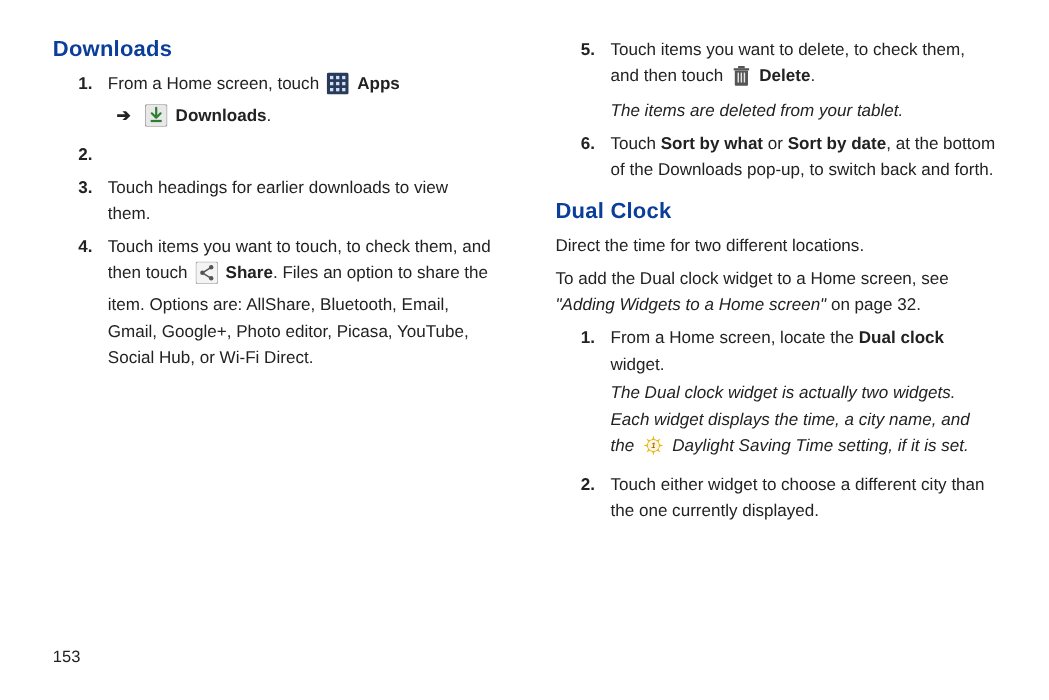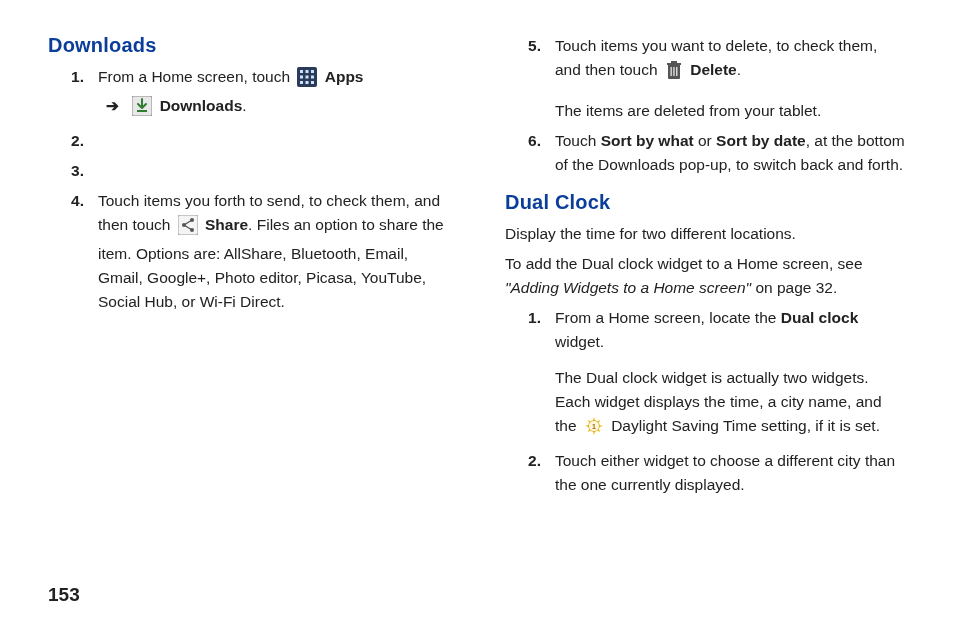--- a/index.html
+++ b/index.html
@@ -48,41 +48,41 @@
   ol.steps > li > .num {
     flex: 0 0 36px;
     text-align: right;
     padding-right: 14px;
     font-weight: 700;
   }
   ol.steps > li > .txt {
     flex: 1;
   }
   .indent {
-    margin-top: 12px;
+    margin-top: 2px;
     display: block;
+    font-style: italic;
   }
   b { font-weight: 700; }
   em { font-style: italic; }
   .icon {
     display: inline-block;
     vertical-align: -5px;
     margin: 0 3px;
   }
   .arrow {
     display: inline-block;
     font-weight: 700;
     margin: 0 6px 0 8px;
   }
   .page-num {
     position: absolute;
     bottom: 30px;
     left: 48px;
-    font-size: 19px;
-    font-weight: bold;
+    font-size: 15px;
   }
   .ref { font-style: italic; }
   svg { display: inline-block; }
 </style>
 </head>
 <body>
 
 <div class="page">
 
   <div class="col">
@@ -122,26 +122,27 @@
           <b>Downloads</b><span>.</span>
         </span>
       </li>
 
       <li>
         <span class="num">2.</span>
       </li>
 
       <li>
         <span class="num">3.</span>
+        <span class="txt">Touch headings for earlier downloads to view them.</span>
       </li>
 
       <li>
         <span class="num">4.</span>
         <span class="txt">
-          <span>Touch items you forth to send, to check them, and then touch </span>
+          <span>Touch items you want to touch, to check them, and then touch </span>
           <span class="icon">
             <svg width="20" height="20" viewBox="0 0 20 20">
               <rect x="0" y="0" width="20" height="20" rx="2" fill="#f4f4f4" stroke="#999"></rect>
               <circle cx="6" cy="10" r="2" fill="#555"></circle>
               <circle cx="14" cy="5" r="2" fill="#555"></circle>
               <circle cx="14" cy="15" r="2" fill="#555"></circle>
               <path d="M6 10 L14 5 M6 10 L14 15" stroke="#555" stroke-width="1.4"></path>
             </svg>
           </span>
           <b>Share</b><span>. Files an option to share the item. Options are: AllShare, Bluetooth, Email, Gmail, Google+, Photo editor, Picasa, YouTube, Social Hub, or Wi-Fi Direct.</span>
@@ -173,21 +174,21 @@
 
       <li>
         <span class="num">6.</span>
         <span class="txt">
           <span>Touch </span><b>Sort by what</b><span> or </span><b>Sort by date</b><span>, at the bottom of the Downloads pop-up, to switch back and forth.</span>
         </span>
       </li>
     </ol>
 
     <h2 class="section-heading" style="margin-top:10px">Dual Clock</h2>
-    <p class="body-text">Display the time for two different locations.</p>
+    <p class="body-text">Direct the time for two different locations.</p>
     <p class="body-text">
       <span>To add the Dual clock widget to a Home screen, see </span><em class="ref">"Adding Widgets to a Home screen"</em><span> on page 32.</span>
     </p>
 
     <ol class="steps">
       <li>
         <span class="num">1.</span>
         <span class="txt">
           <span>From a Home screen, locate the </span><b>Dual clock</b><span> widget.</span>
           <span class="indent">

